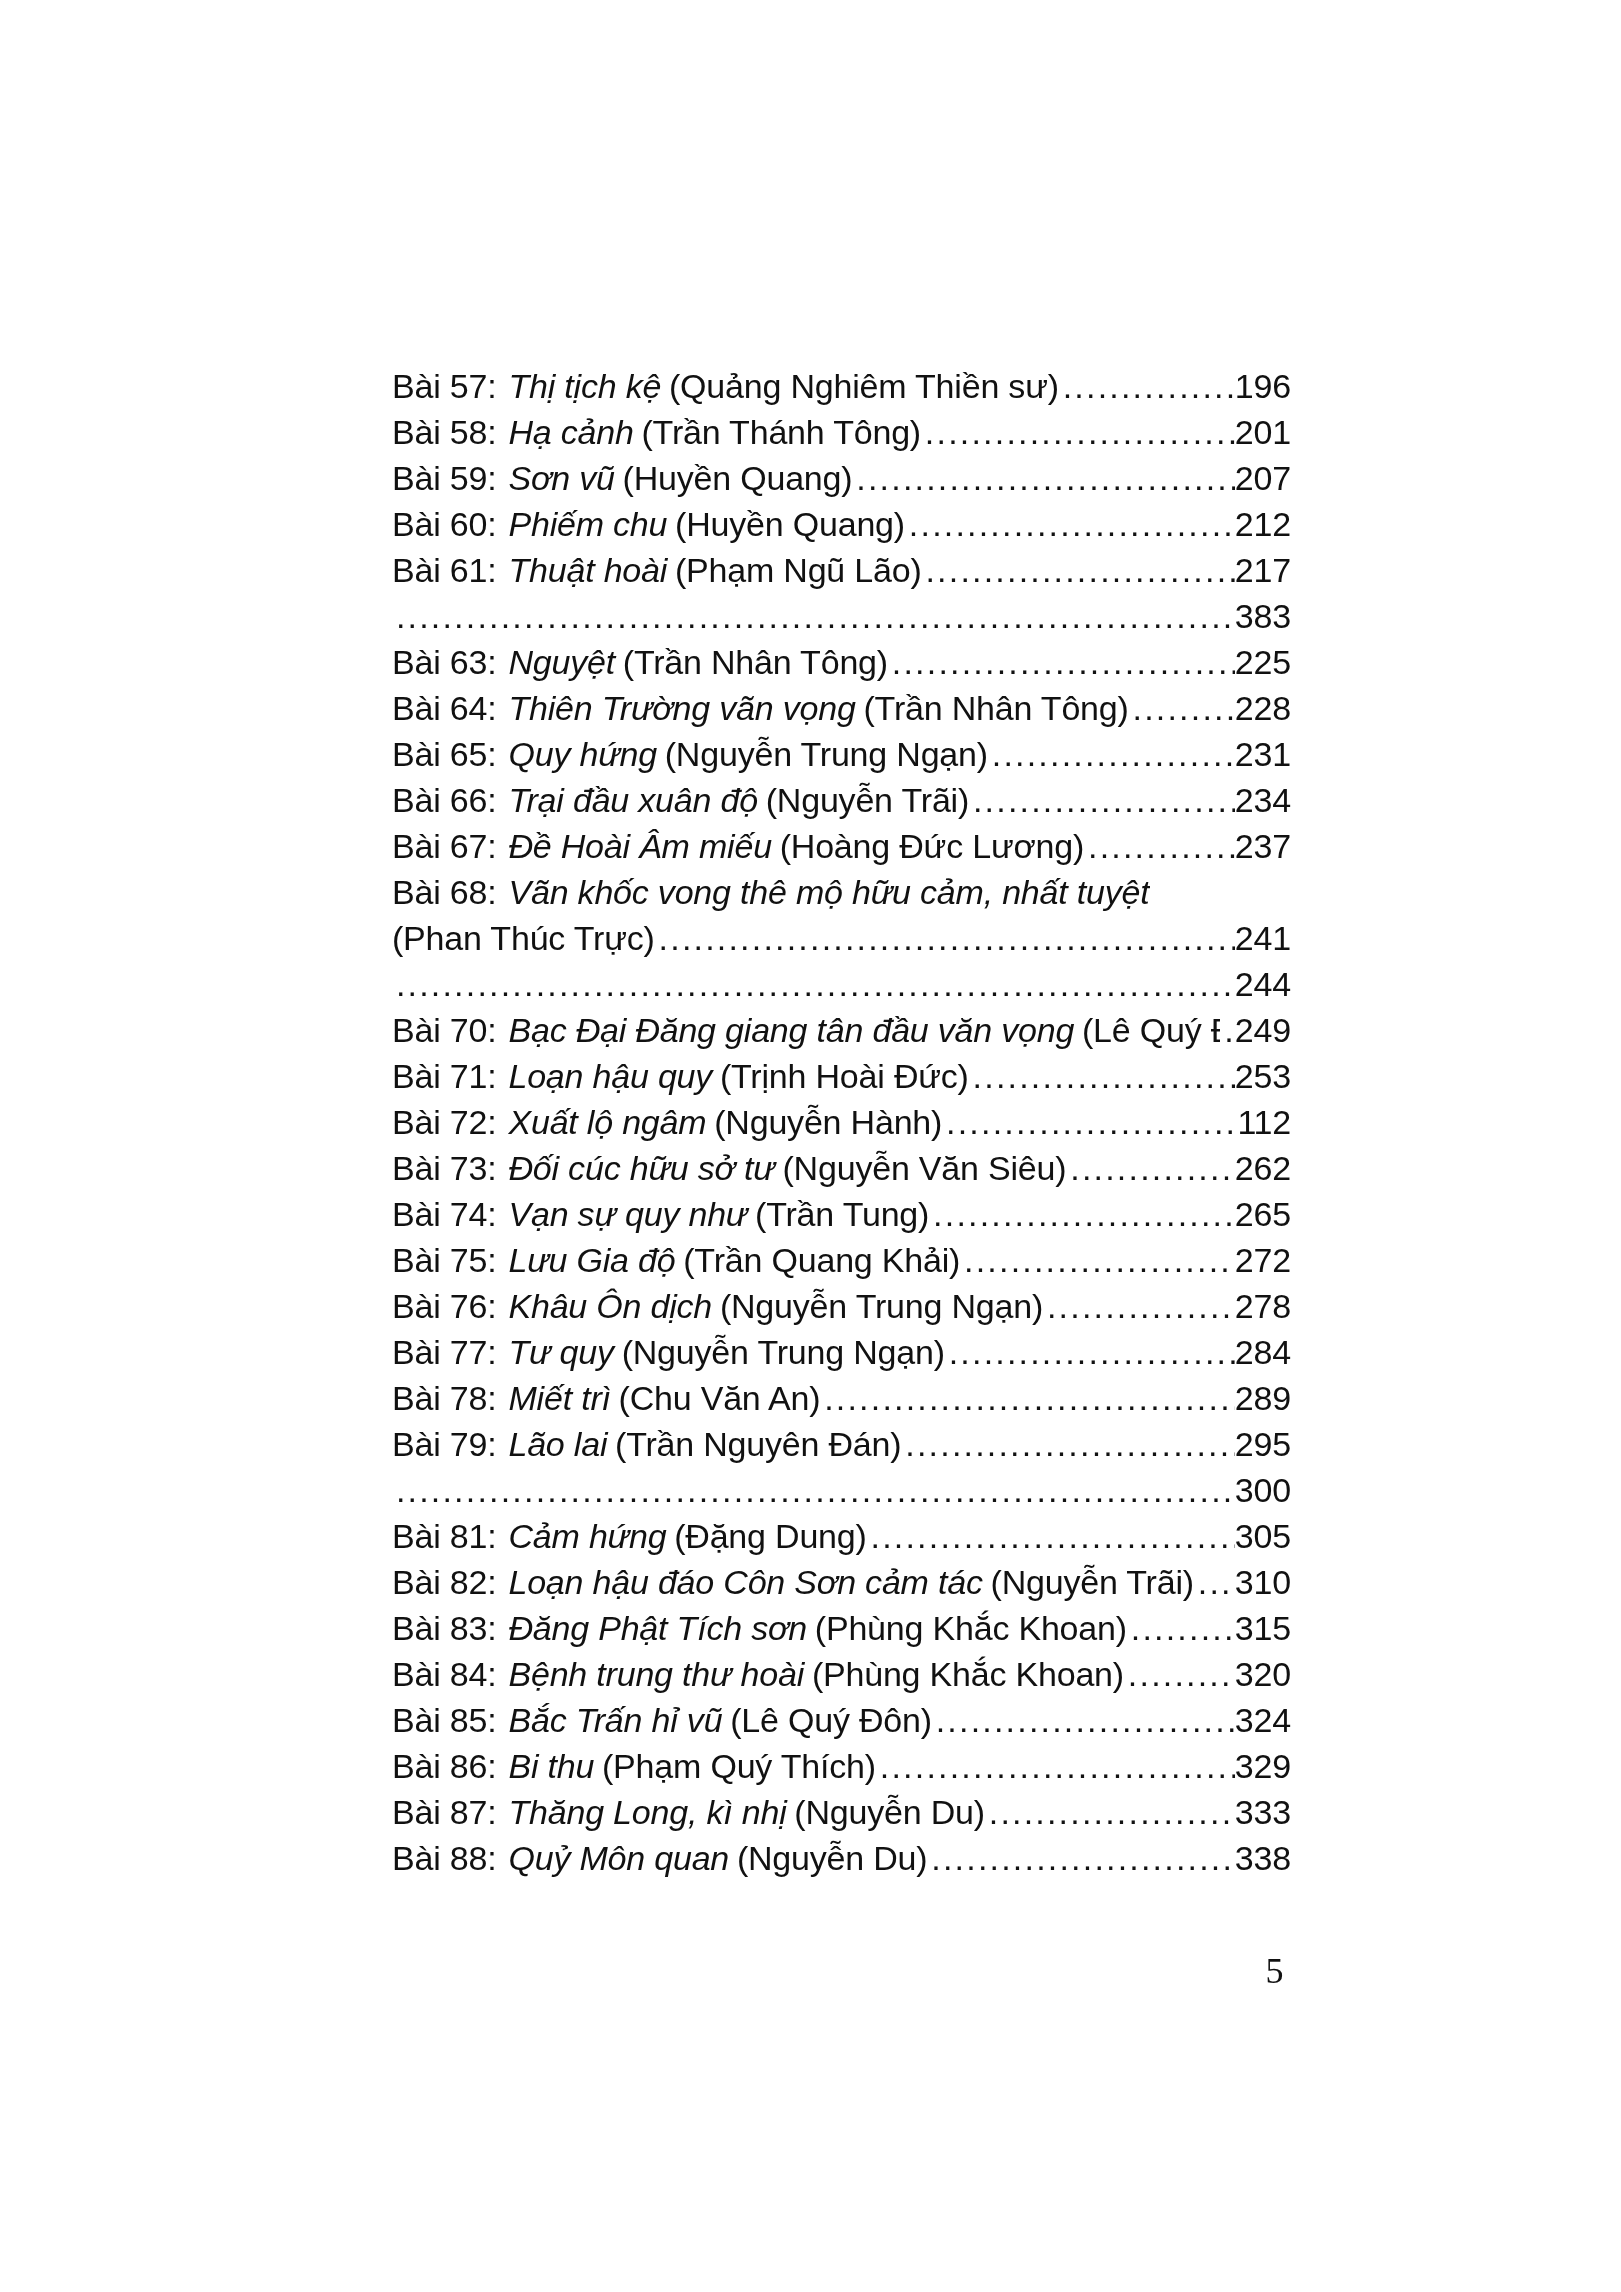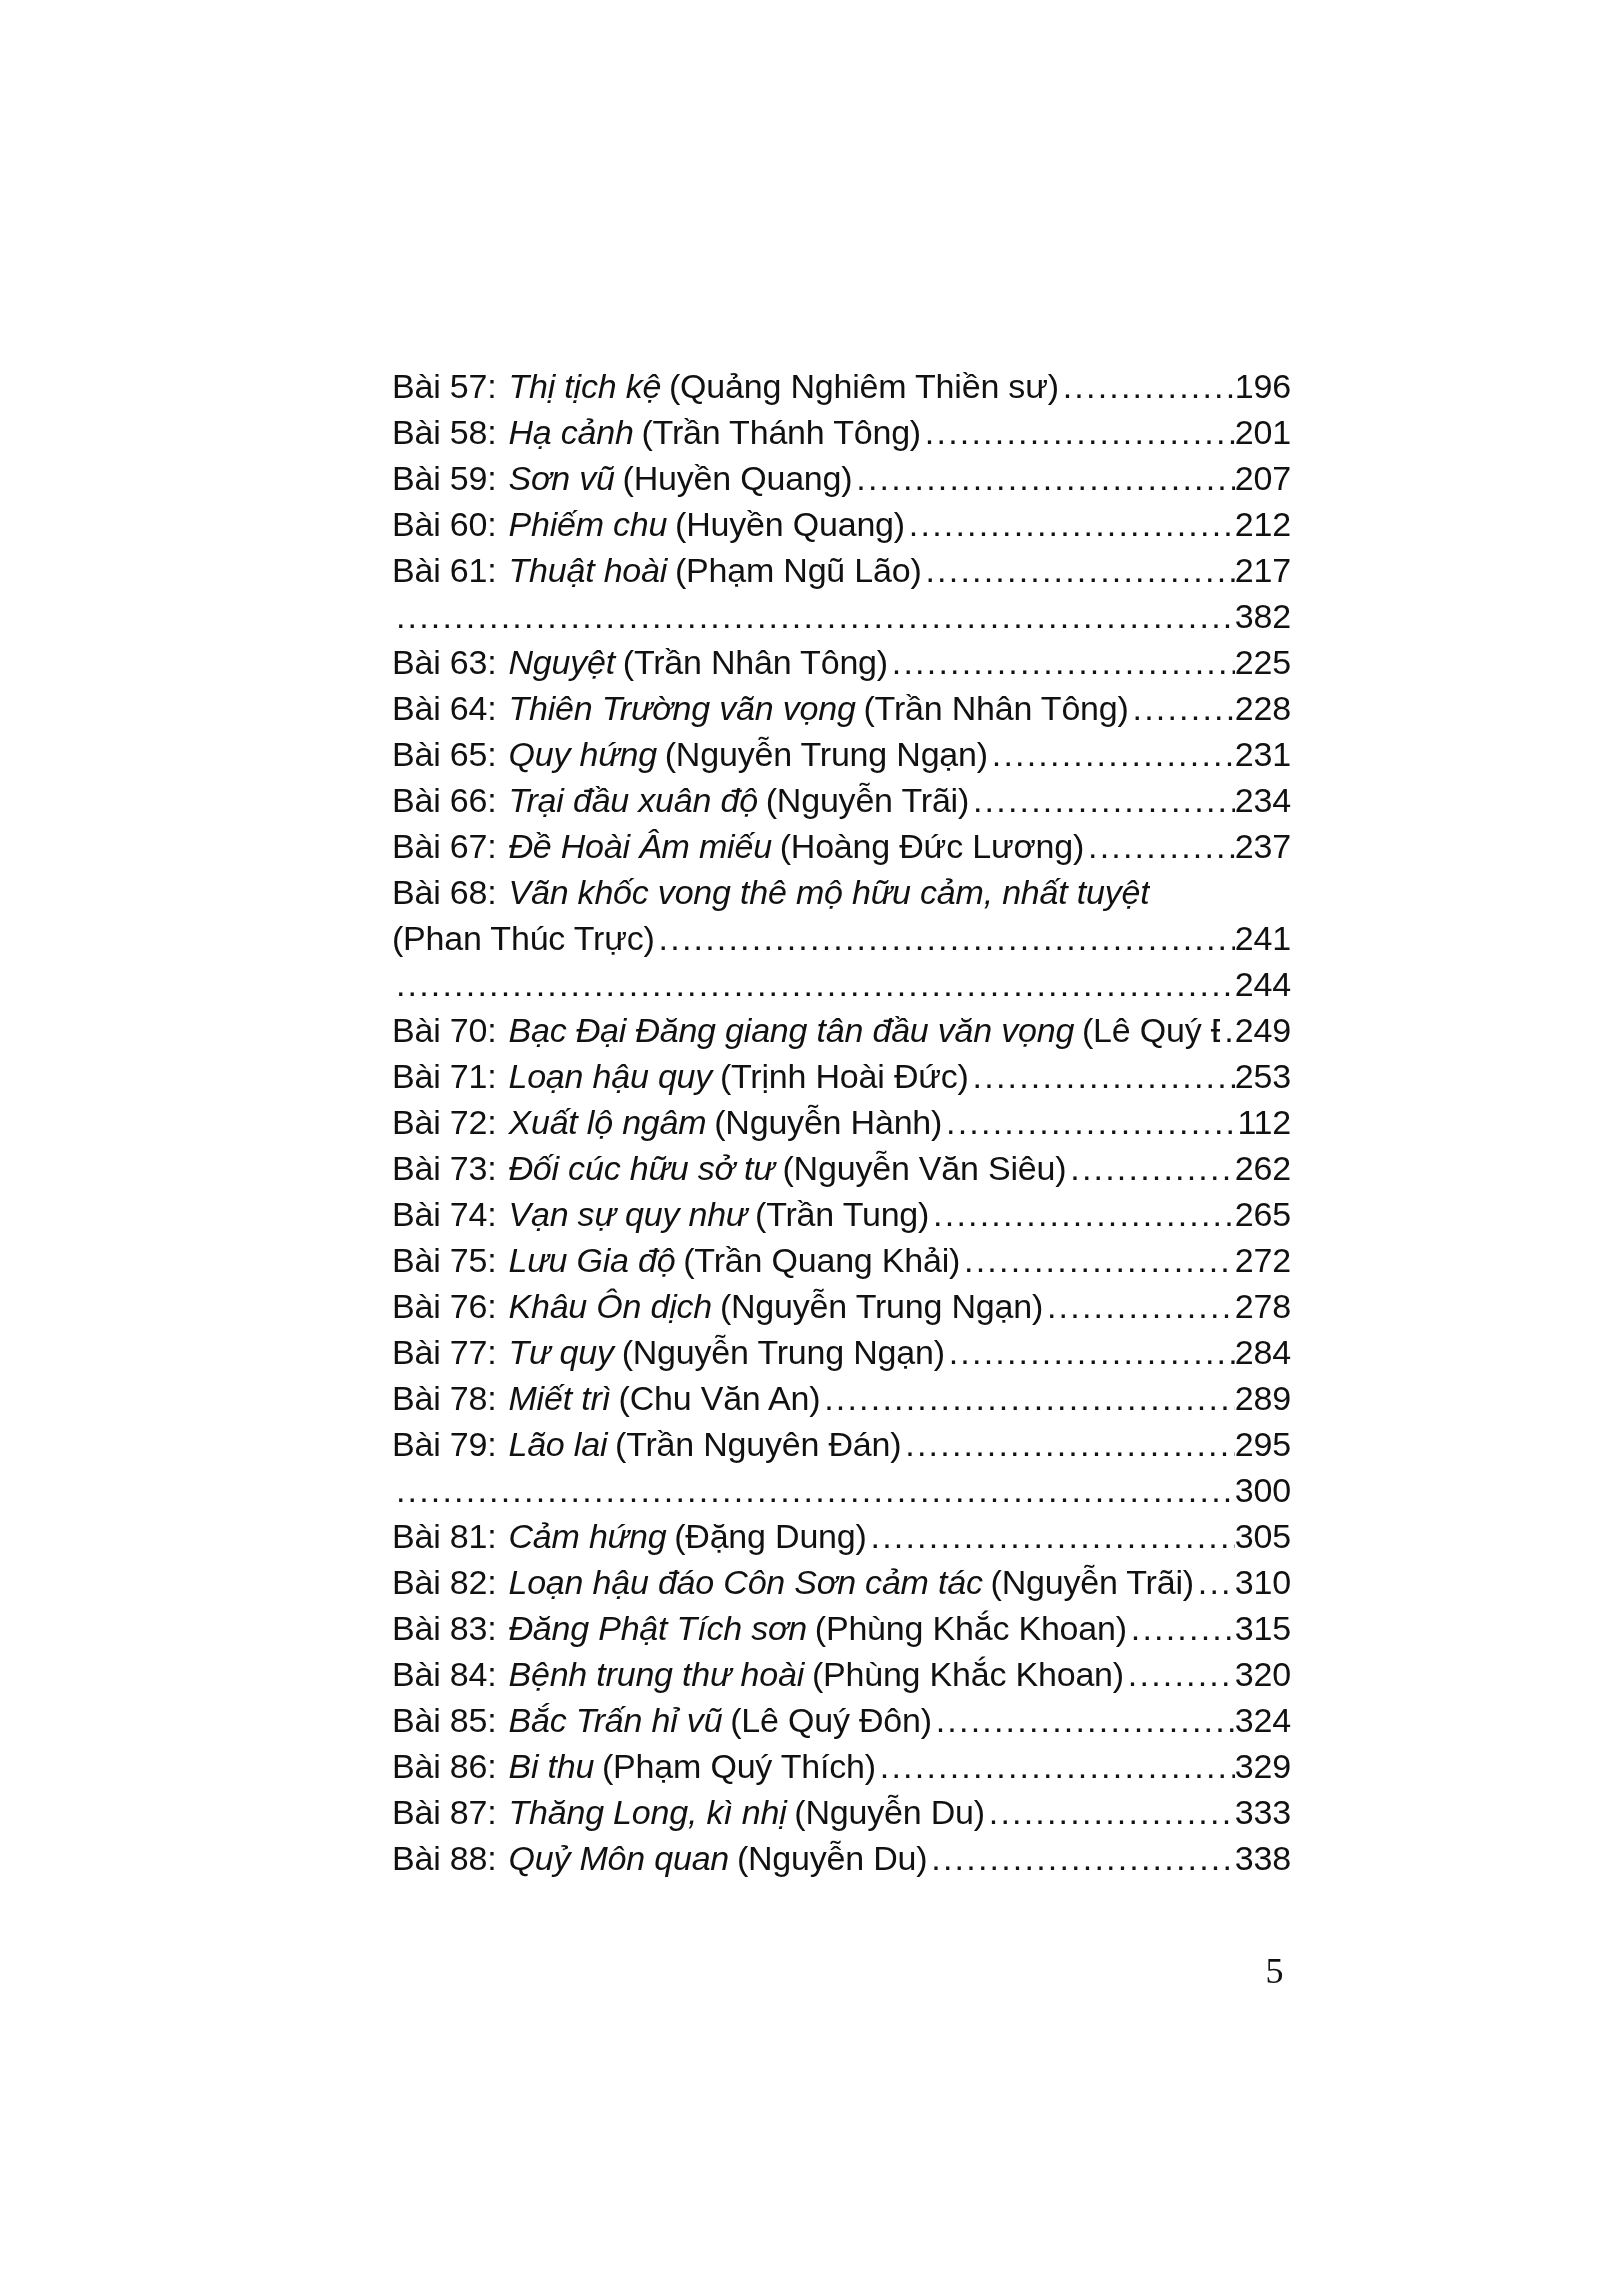--- a/index.html
+++ b/index.html
@@ -74,21 +74,21 @@
         <span class="dot-leader">............................................................................................................................................................................................................................</span>
         <span class="entry-page">212</span>
       </div>
       <div class="toc-line">
         <span class="entry-text"><span class="entry-label">Bài 61:</span><span class="entry-title">Thuật hoài</span><span class="entry-author">(Phạm Ngũ Lão)</span></span>
         <span class="dot-leader">............................................................................................................................................................................................................................</span>
         <span class="entry-page">217</span>
       </div>
       <div class="toc-line">
         <span class="dot-leader">............................................................................................................................................................................................................................</span>
-        <span class="entry-page">382</span>
+        <span class="entry-page">383</span>
       </div>
       <div class="toc-line">
         <span class="entry-text"><span class="entry-label">Bài 63:</span><span class="entry-title">Nguyệt</span><span class="entry-author">(Trần Nhân Tông)</span></span>
         <span class="dot-leader">............................................................................................................................................................................................................................</span>
         <span class="entry-page">225</span>
       </div>
       <div class="toc-line">
         <span class="entry-text"><span class="entry-label">Bài 64:</span><span class="entry-title">Thiên Trường vãn vọng</span><span class="entry-author">(Trần Nhân Tông)</span></span>
         <span class="dot-leader">............................................................................................................................................................................................................................</span>
         <span class="entry-page">228</span>

